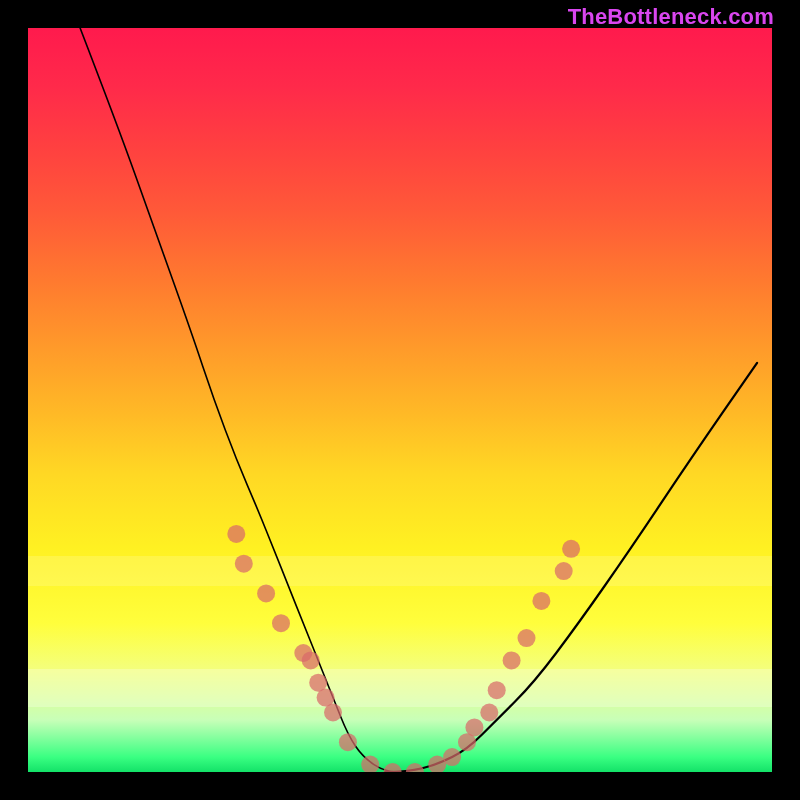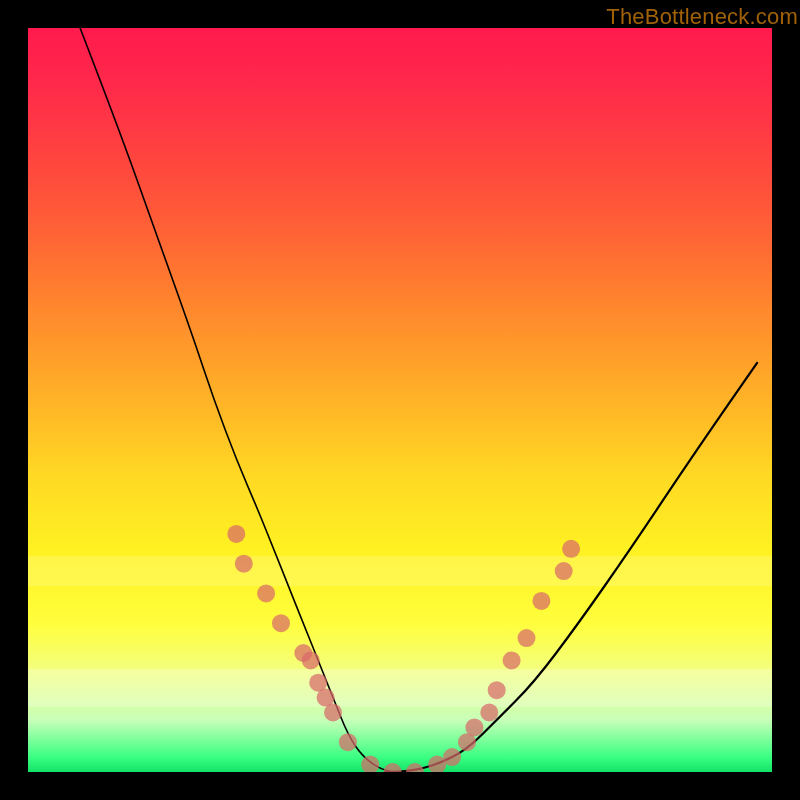--- a/index.html
+++ b/index.html
@@ -13,24 +13,24 @@
   }
   .outer {
     position: relative;
     width: 800px;
     height: 800px;
     background: #000;
   }
   .watermark {
     position: absolute;
     top: 4px;
-    right: 2px;
-    color: #a16207;
+    right: 26px;
+    color: #d946ef;
     font-size: 22px;
-    font-weight: 400;
+    font-weight: 700;
     letter-spacing: 0.2px;
     z-index: 10;
   }
   .plot-area {
     position: absolute;
     left: 28px;
     top: 28px;
     width: 744px;
     height: 744px;
     background: linear-gradient(to bottom,

